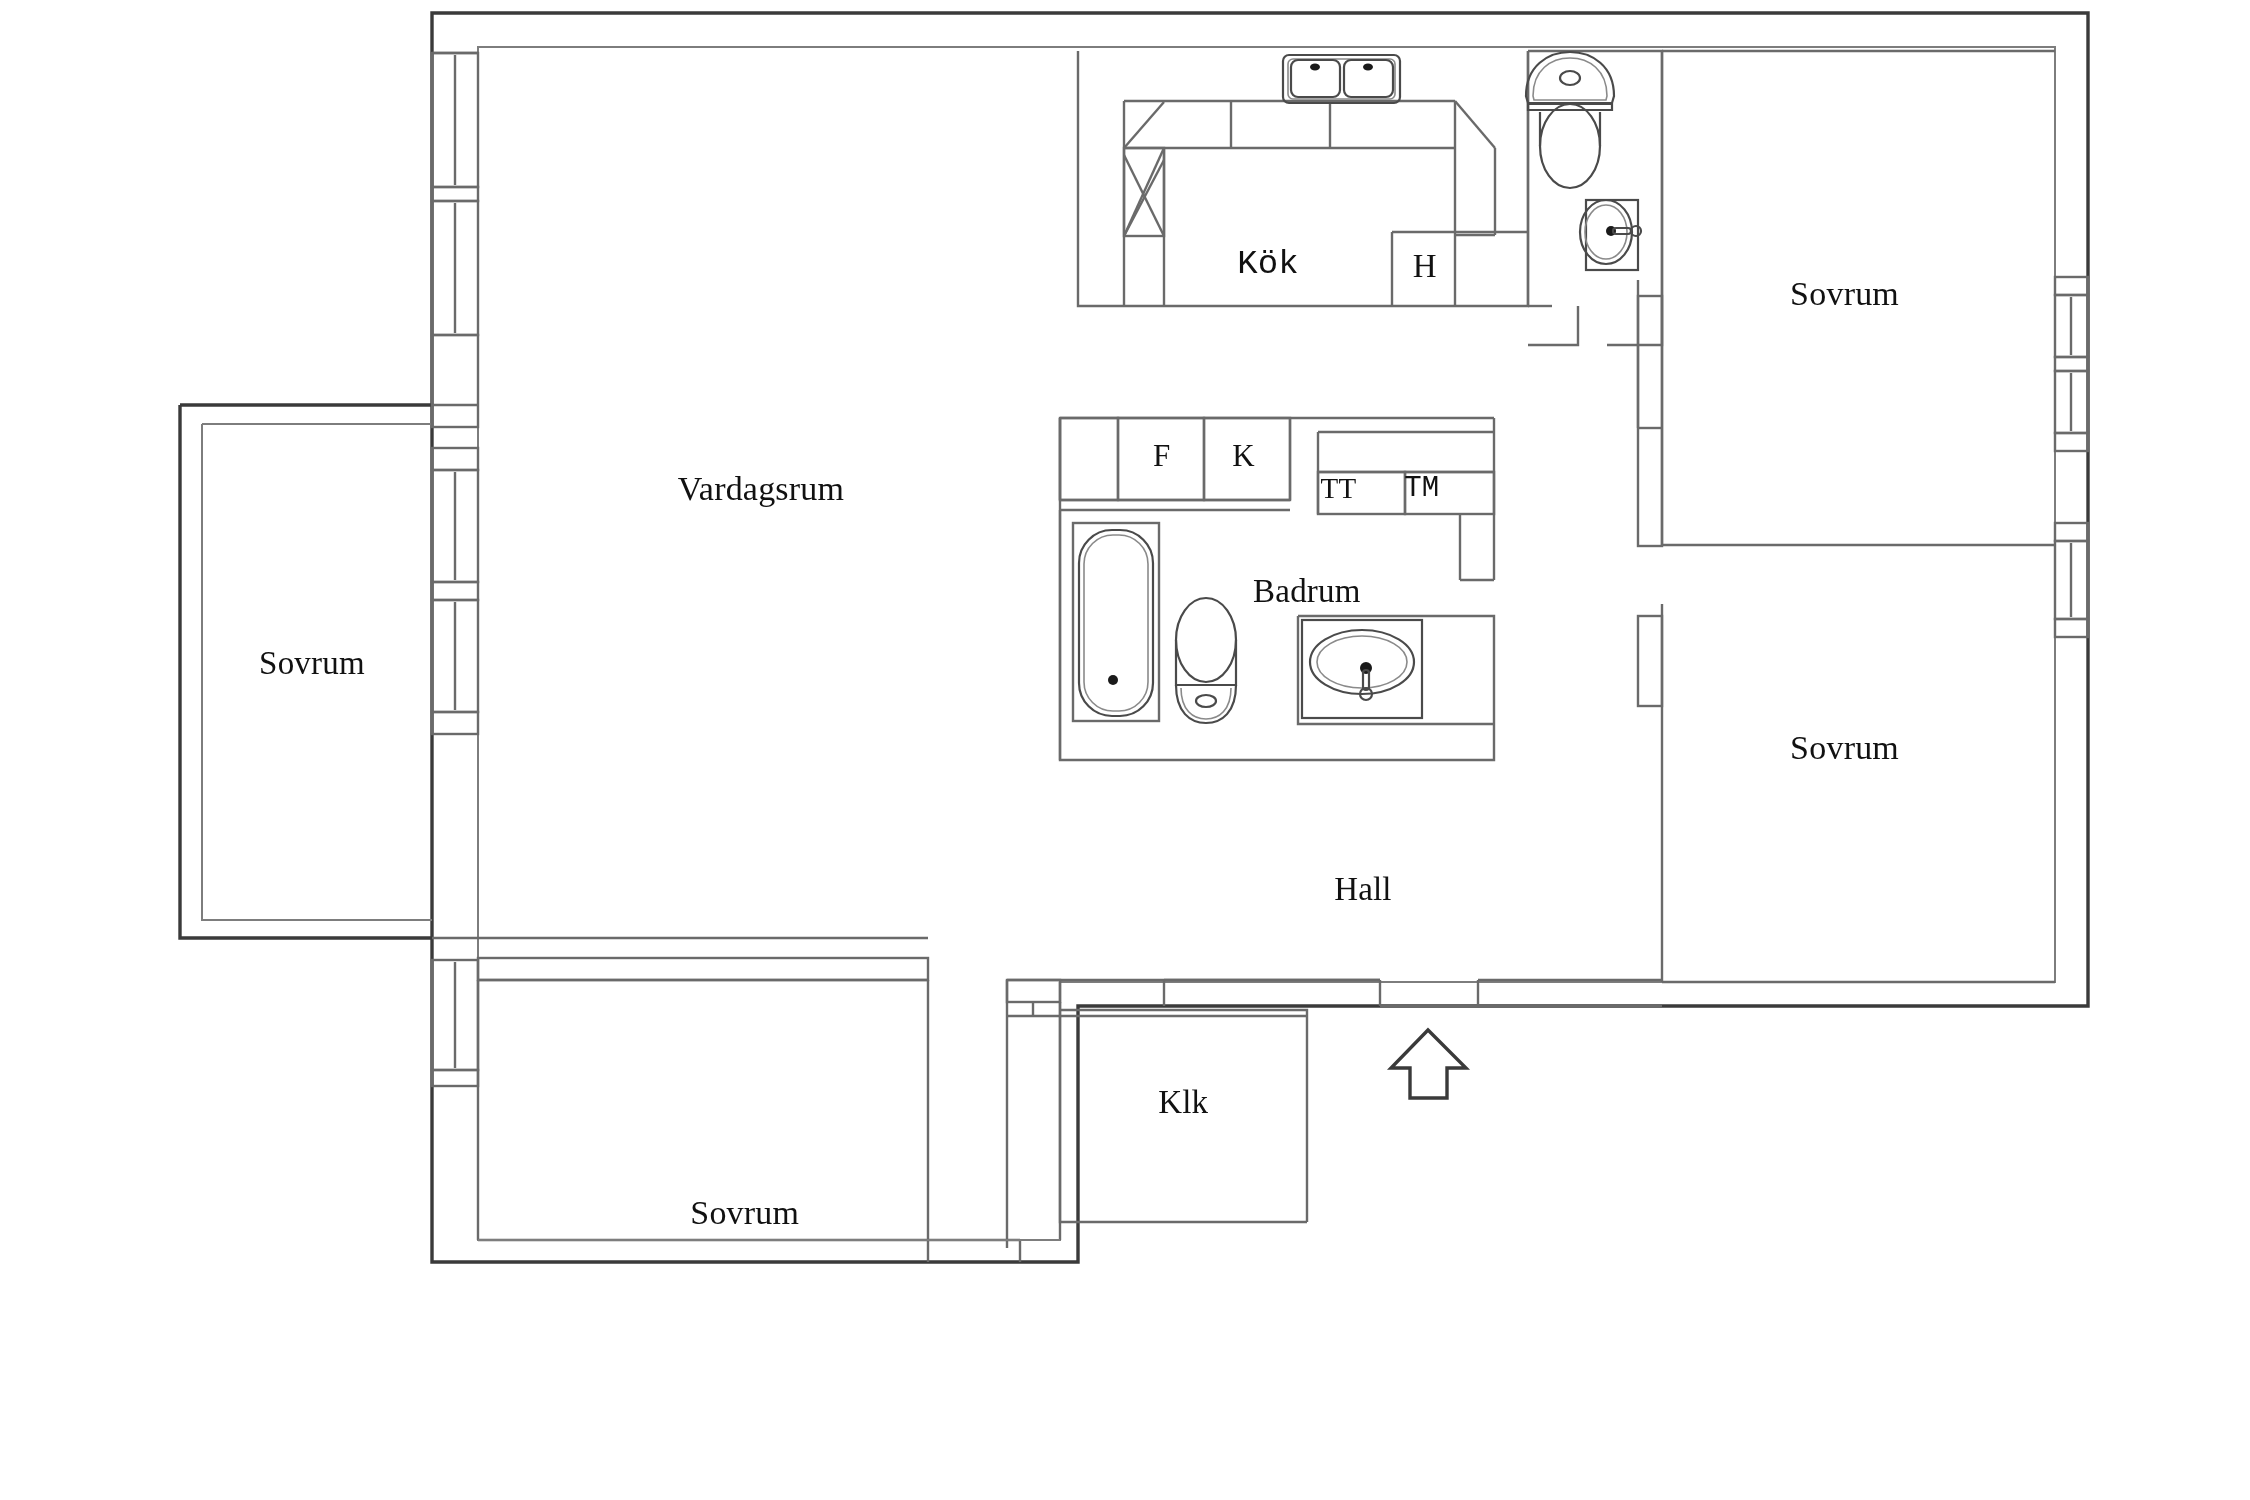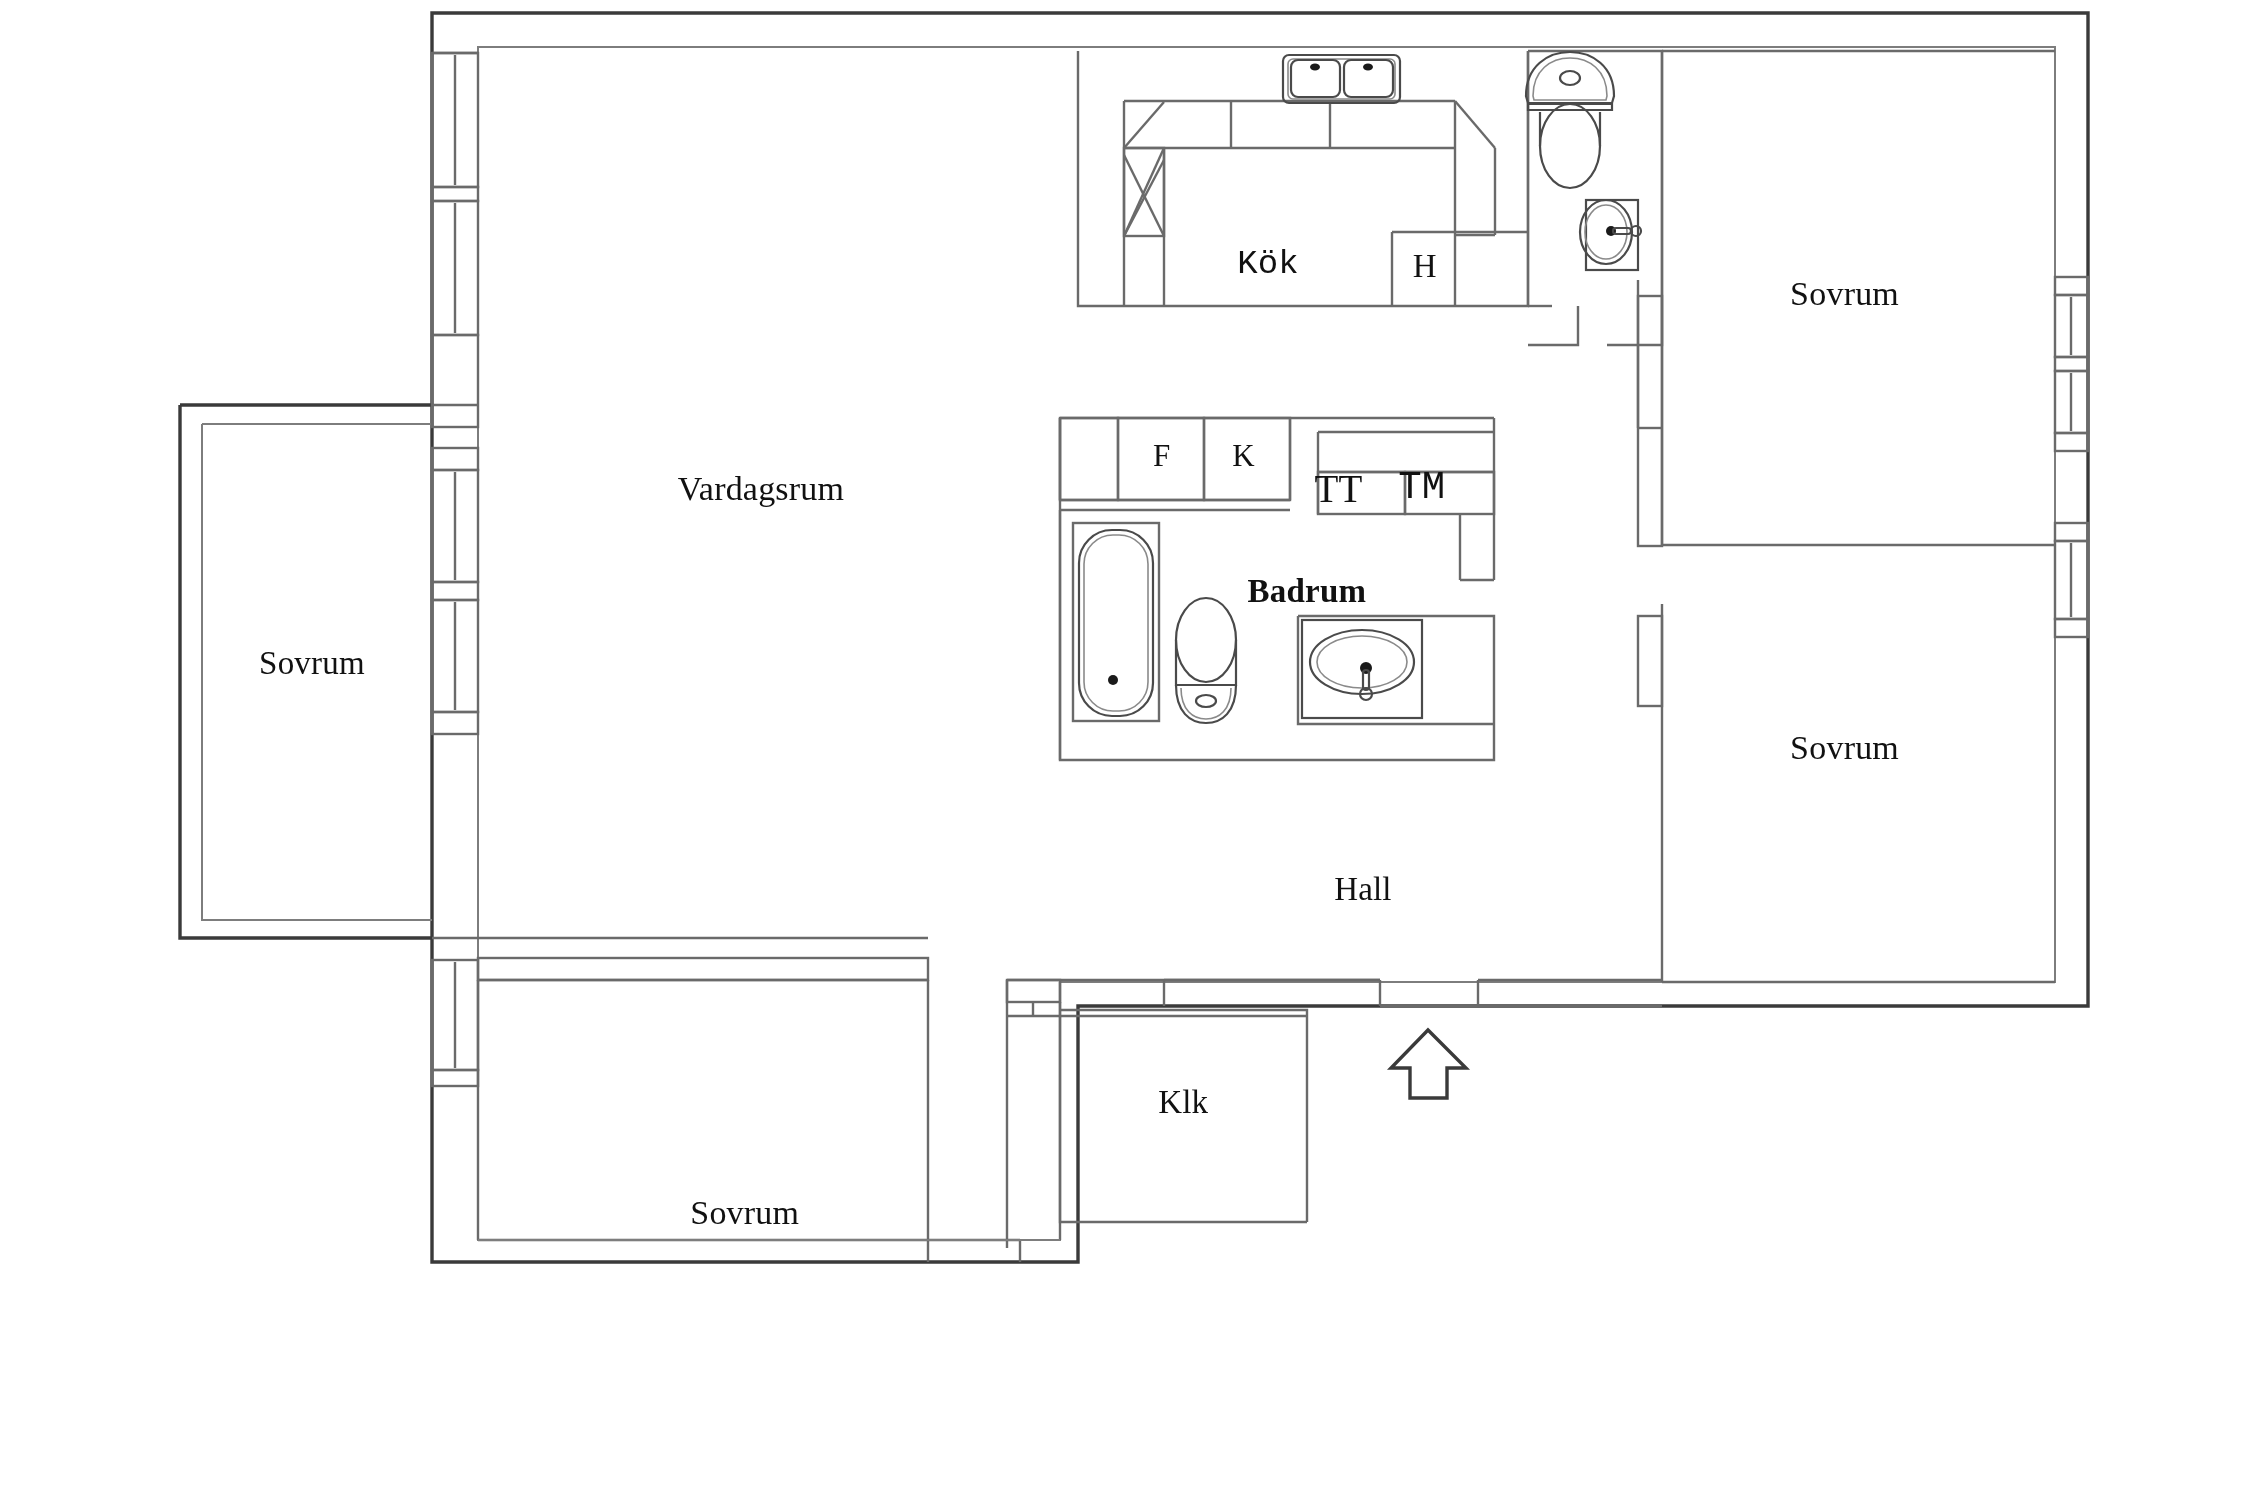--- a/index.html
+++ b/index.html
@@ -32,21 +32,21 @@
     color: #111111;
     font-family: "Liberation Serif", "DejaVu Serif", serif;
     font-weight: 400;
     white-space: nowrap;
     transform: translate(-50%, -50%);
     letter-spacing: 0.2px;
   }
   .label-lg { font-size: 34px; }
   .label-md { font-size: 33px; }
   .label-sm { font-size: 31px; }
-  .label-xs { font-size: 39px; }
+  .label-xs { font-size: 29px; }
 </style>
 </head>
 <body>
 
 <div id="plan-root">
 
   <svg id="floorplan-svg" viewBox="0 0 2250 1500" xmlns="http://www.w3.org/2000/svg">
     <defs>
       <style>
         .w  { fill:none; stroke:#6a6a6a; stroke-width:2.4; }
@@ -304,21 +304,21 @@
   <div class="room-label label-md" style="left: 311.981px; top: 663.158px;">Sovrum</div>
 
   <div class="room-label label-lg" style="left: 761px; top: 489.474px; font-family: Liberation Serif, serif;">Vardagsrum</div>
 
   <div class="room-label label-lg" style="left: 1268.05px; top: 264.115px; font-family: Liberation Mono, monospace;">Kök</div>
 
   <div class="room-label label-md" style="left: 1424.76px; top: 265.55px;">H</div>
 
   <div class="room-label label-lg" style="left: 1844.57px; top: 294.258px;">Sovrum</div>
 
-  <div class="room-label label-md" style="left: 1306.87px; top: 591.388px; font-weight: bold;">Badrum</div>
+  <div class="room-label label-md" style="left: 1306.87px; top: 591.388px;">Badrum</div>
 
   <div class="room-label label-lg" style="left: 1844.57px; top: 747.847px;">Sovrum</div>
 
   <div class="room-label label-md" style="left: 1362.94px; top: 889px;">Hall</div>
 
   <div class="room-label label-md" style="left: 1183.23px; top: 1102.39px; text-align: center;">Klk</div>
 
   <div class="room-label label-lg" style="left: 744.728px; top: 1212.92px;">Sovrum</div>
 
   <div class="room-label label-sm" style="left: 1161.66px; top: 456.459px;">F</div>

